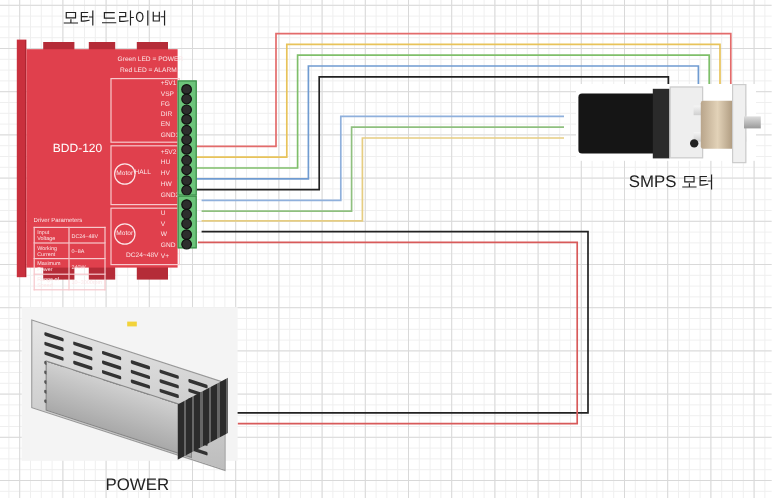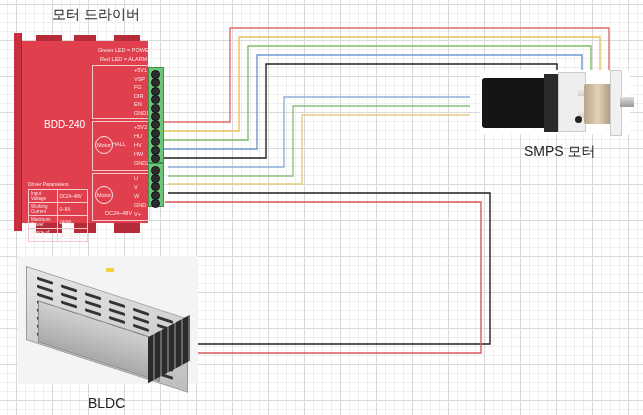--- a/index.html
+++ b/index.html
@@ -61,34 +61,34 @@
       <polyline points="168,167 284,167 284,97 470,97" fill="none" stroke="#8fb0dc" stroke-width="1.4"></polyline>
       <polyline points="168,176 293,176 293,106 470,106" fill="none" stroke="#8fc07f" stroke-width="1.4"></polyline>
       <polyline points="168,184 302,184 302,115 470,115" fill="none" stroke="#e6cd82" stroke-width="1.4"></polyline>
       <polyline points="168,193 490,193 490,344 196,344" fill="none" stroke="#222222" stroke-width="1.4"></polyline>
       <polyline points="165,202 481,202 481,353 198,353" fill="none" stroke="#d85a5a" stroke-width="1.4"></polyline>
     </g>
 </svg>
 
 <div class="label" style="left:52px; top:6px;">모터 드라이버</div>
 <div class="label" style="left:524px; top:143px;">SMPS 모터</div>
-<div class="label" style="left:88px; top:395px;">BLDC</div>
+<div class="label" style="left:88px; top:395px;">POWER</div>
 
 <div class="driver">
   <div class="drv-tab" style="left:22px; top:2px;"></div>
   <div class="drv-tab" style="left:60px; top:2px; width:22px;"></div>
   <div class="drv-tab" style="left:100px; top:2px;"></div>
   <div class="drv-tab" style="left:22px; top:188px;"></div>
   <div class="drv-tab" style="left:60px; top:188px; width:22px;"></div>
   <div class="drv-tab" style="left:100px; top:188px;"></div>
   <div class="drv-flange-l"></div>
   <div class="drv-body">
     <div class="drv-text" style="left:76px; top:6px;">Green LED = POWER</div>
     <div class="drv-text" style="left:78px; top:15px;">Red LED = ALARM</div>
-    <div class="drv-model">BDD-240</div>
+    <div class="drv-model">BDD-120</div>
 
     <div class="drv-box" style="left:70px; top:24px; width:56px; height:52px;"></div>
     <div id="ctrl-pins">
         <div class="drv-text" style="left: 112px; top: 26px;">+5V1</div>
         <div class="drv-text" style="left: 112px; top: 34.5px;">VSP</div>
         <div class="drv-text" style="left: 112px; top: 43px;">FG</div>
         <div class="drv-text" style="left: 112px; top: 51.5px;">DIR</div>
         <div class="drv-text" style="left: 112px; top: 60px;">EN</div>
         <div class="drv-text" style="left: 112px; top: 68.5px;">GND1</div>
       </div>

